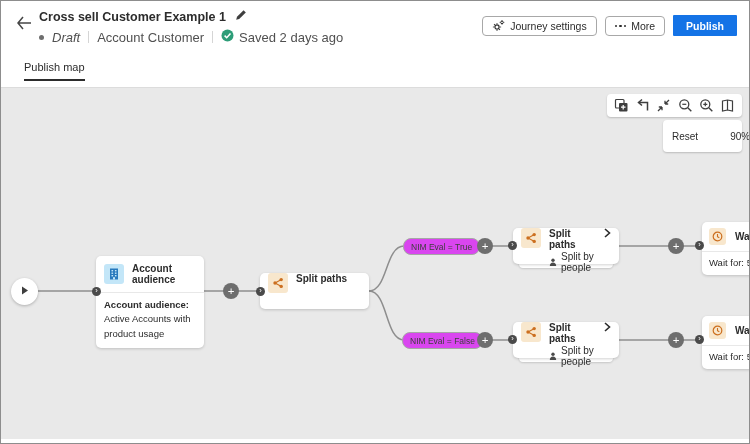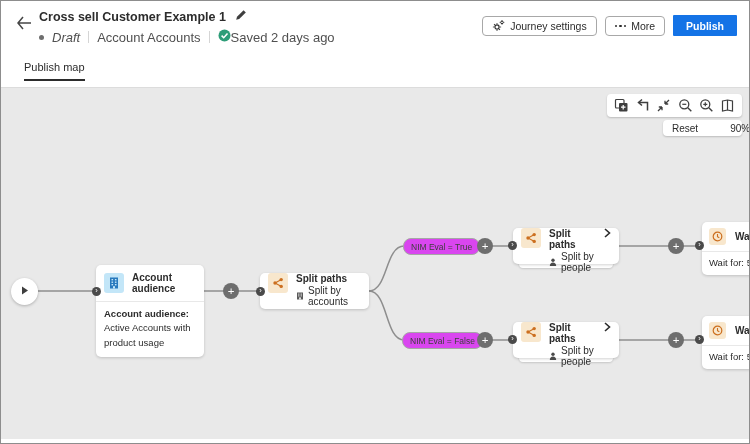--- a/index.html
+++ b/index.html
@@ -9,21 +9,21 @@
   
   .header { position:absolute; top:0; left:0; right:0; height:48px; background:#fff; }
   .back-btn { position:absolute; left:13px; top:13px; width:20px; height:20px; background:none; border:none; cursor:pointer; display:flex; align-items:center; justify-content:center; }
   .title-row { position:absolute; left:38px; top:8px; display:flex; align-items:center; gap:9px; }
   .page-title { font-size:12.5px; font-weight:bold; color:#2c2c2c; }
   .pencil-btn { background:none; border:none; cursor:pointer; display:flex; align-items:center; padding:0; }
   .meta-row { position:absolute; left:38px; top:28px; display:flex; align-items:center; gap:8px; font-size:13px; color:#505050;justify-content:space-between; }
   .status-dot { width:5px; height:5px; border-radius:50%; background:#6e6e6e; }
   .status-text { font-style:italic; color:#505050; }
   .meta-sep { width:1px; height:12px; background:#d5d5d5; }
-  .saved-wrap { display:flex; align-items:center; }
+  .saved-wrap { display:flex; align-items:center; gap:5px; }
   .actions { position:absolute; right:12px; top:14px; display:flex; align-items:flex-end; gap:8px; }
   .btn { height:20px; display:flex; align-items:center; gap:5px; padding:0 9px; background:#fff; border:1px solid #a8a8a8; border-radius:4px; font-size:10.5px; color:#2c2c2c; cursor:pointer; font-family:inherit; }
   .btn-publish { background:#1473e6; border:none; border-radius:1px; color:#fff; font-weight:bold; padding:0 13px; height:21px; }
   .more-dots { display:flex; gap:2px; }
   .more-dots i { width:2.5px; height:2.5px; border-radius:50%; background:#2c2c2c; }
 
   
   .tabbar { position:absolute; top:48px; left:0; right:0; height:39px; background:#fff; border-bottom:1px solid #dcdcdc; }
   .tab { position:absolute; left:23px; top:12px; font-size:11px; color:#2c2c2c; padding-bottom:6px; border-bottom:2.5px solid #2c2c2c; cursor:pointer; }
 
@@ -55,21 +55,21 @@
   .wait-icon { width:17px; height:17px; }
   .wait-body { padding:5px 7px 7px; font-size:9.5px; color:#2c2c2c; }
 
   .pill { position:absolute; background:#d946ef; border:1px solid #a6a6a6; border-radius:8px; font-size:8.5px; color:#3e3e3e; padding:2.5px 7px; white-space:nowrap; }
 
   .plus-btn { position:absolute; width:16px; height:16px; border-radius:50%; background:#6e6e6e; border:none; color:#fff; font-size:11.5px; line-height:15px; text-align:center; cursor:pointer; padding:0; font-family:inherit; }
   .entry-dot { position:absolute; width:9px; height:9px; border-radius:50%; background:#4a4a4a; color:#fff; font-size:7.5px; line-height:8px; text-align:center; }
 
   .cv-toolbar { position:absolute; left:606px; top:6px; width:135px; height:23px; background:#fff; border-radius:4px; box-shadow:0 1px 2px rgba(0,0,0,.2); display:flex; align-items:center; justify-content:space-around; padding:0 4px; }
   .tool-btn { background:none; border:none; cursor:pointer; padding:0; display:flex; align-items:center; }
-  .zoombar { position:absolute; left:662px; top:32px; width:79px; height:16px; background:#fff; border-radius:4px; box-shadow:0 1px 2px rgba(0,0,0,.2); display:flex; align-items:center; justify-content:space-between; padding:0 9px;gap:32px; }
+  .zoombar { position:absolute; left:662px; top:32px; width:79px; height:32px; background:#fff; border-radius:4px; box-shadow:0 1px 2px rgba(0,0,0,.2); display:flex; align-items:center; justify-content:space-between; padding:0 9px;gap:32px; }
   .zoombar button { background:none; border:none; font-size:10px; color:#2c2c2c; cursor:pointer; font-family:inherit; padding:0; }
 </style>
 </head>
 <body>
 
 <div class="frame">
 
   <div class="header">
     <button class="back-btn">
       <span>
@@ -85,21 +85,21 @@
           <svg width="12" height="12" viewBox="0 0 12 12">
               <path d="M1.2 10.8 L2 7.8 L8.6 1.2 L10.8 3.4 L4.2 10 Z" fill="#3e3e3e"></path>
             </svg>
         </span>
       </button>
     </div>
     <div class="meta-row">
       <span class="status-dot"></span>
       <span class="status-text">Draft</span>
       <span class="meta-sep"></span>
-      <span>Account Accounts</span>
+      <span>Account Customer</span>
       <span class="meta-sep"></span>
       <span class="saved-wrap">
         <span>
           <svg width="13" height="13" viewBox="0 0 13 13">
               <circle cx="6.5" cy="6.5" r="6" fill="#2d9d78"></circle>
               <path d="M3.6 6.6 L5.7 8.7 L9.5 4.5" fill="none" stroke="#fff" stroke-width="1.5"></path>
             </svg>
         </span>
         <span>Saved 2 days ago</span>
       </span>
@@ -206,21 +206,21 @@
     </div>
 
     <button class="play-btn">
       <span>
         <svg width="11" height="11" viewBox="0 0 11 11">
             <path d="M3 1.5 L9 5.5 L3 9.5 Z" fill="#3e3e3e"></path>
           </svg>
       </span>
     </button>
 
-    <div class="card" style="left:95px; top:168px; width:108px;margin-top:9px;">
+    <div class="card" style="left:95px; top:168px; width:108px;">
       <div class="card-head">
         <span class="icon-sq icon-blue">
           <svg width="12" height="12" viewBox="0 0 12 12">
               <rect x="2" y="0.5" width="8" height="11" fill="#2779bd"></rect>
               <g fill="#c3e6f8">
                 <rect x="3.5" y="2" width="1.6" height="1.4"></rect>
                 <rect x="6.9" y="2" width="1.6" height="1.4"></rect>
                 <rect x="3.5" y="4.5" width="1.6" height="1.4"></rect>
                 <rect x="6.9" y="4.5" width="1.6" height="1.4"></rect>
                 <rect x="3.5" y="7" width="1.6" height="1.4"></rect>
@@ -246,35 +246,20 @@
             </g>
             <g fill="#cc6f1f">
               <circle cx="3" cy="6" r="1.7"></circle>
               <circle cx="9.2" cy="2.6" r="1.7"></circle>
               <circle cx="9.2" cy="9.4" r="1.7"></circle>
             </g>
           </svg>
       </span>
       <span class="split-col">
         <span class="node-title">Split paths</span>
-        <span class="split-sub">
-          <span>
-            <svg width="8" height="8" viewBox="0 0 8 8">
-                <rect x="1" y="0.5" width="6" height="7" fill="#5a5a5a"></rect>
-                <g fill="#fff">
-                  <rect x="2.2" y="1.6" width="1.2" height="1"></rect>
-                  <rect x="4.6" y="1.6" width="1.2" height="1"></rect>
-                  <rect x="2.2" y="3.4" width="1.2" height="1"></rect>
-                  <rect x="4.6" y="3.4" width="1.2" height="1"></rect>
-                  <rect x="3.2" y="5.4" width="1.6" height="2.1"></rect>
-                </g>
-              </svg>
-          </span>
-          <span>Split by accounts</span>
-        </span>
       </span>
     </div>
 
     <span class="pill" style="left:402px; top:150px;">NIM Eval = True</span>
     <span class="pill" style="left:401px; top:244px;">NIM Eval = False</span>
 
     <div class="stack" style="left:518px; top:171px; width:94px;"></div>
     <div class="card split-card" style="left:512px; top:140px; width:106px;">
       <span class="icon-sq icon-orange">
         <svg width="12" height="12" viewBox="0 0 12 12">

